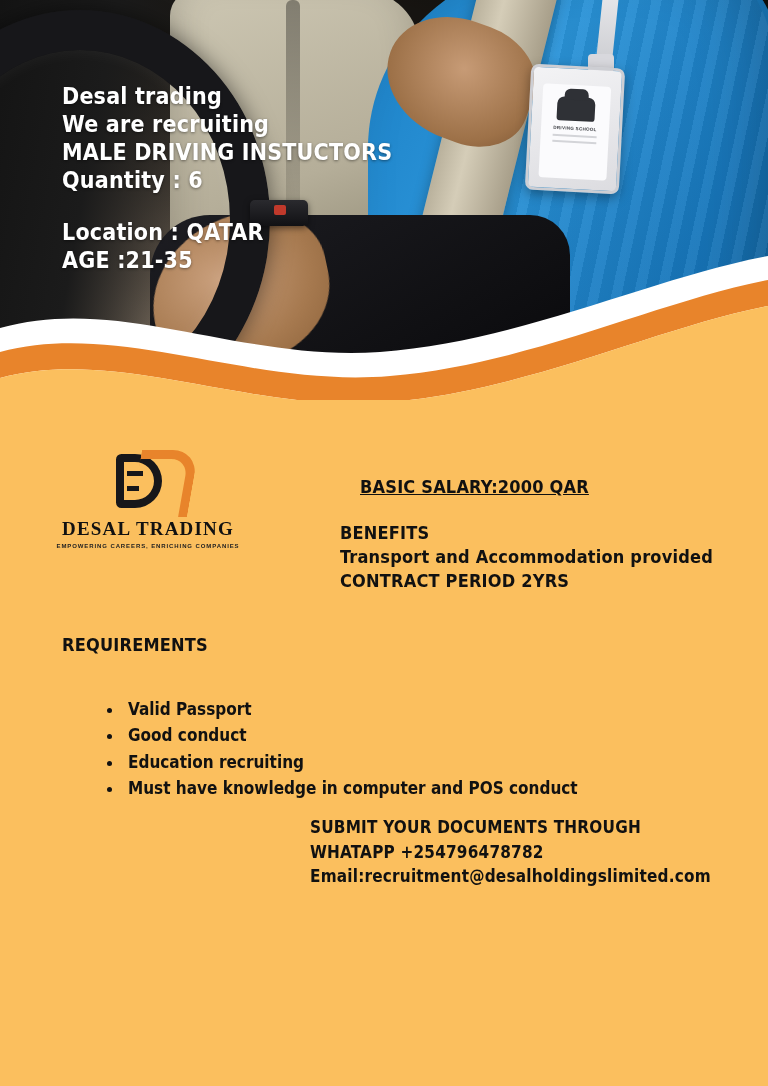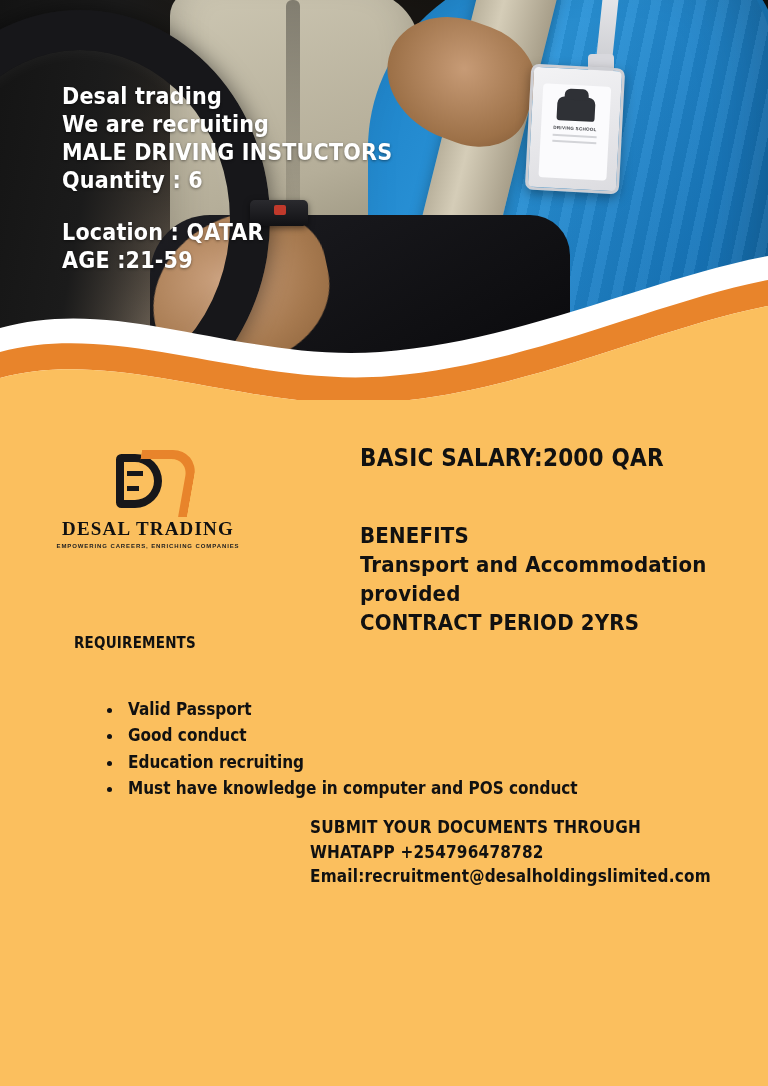--- a/index.html
+++ b/index.html
@@ -327,23 +327,23 @@
   }
 
   
   .blk {
     position: absolute;
     color: #111;
     font-family: "DejaVu Sans Condensed", "Liberation Sans", sans-serif;
     font-weight: bold;
     letter-spacing: 0.2px;
   }
-  .salary-blk { left: 360px; top: 444px; font-size: 24px; }
-  .benefits-blk { left: 360px; top: 521px; font-size: 22px; line-height: 1.32; }
-  .req-title { left: 62px; top: 634px; font-size: 15px; margin-left: 12px; }
+  .salary-blk { left: 360px; top: 476px; font-size: 18px; text-decoration: underline; }
+  .benefits-blk { left: 340px; top: 521px; font-size: 18px; line-height: 1.32; }
+  .req-title { left: 62px; top: 634px; font-size: 18px; }
 
   .req-list {
     position: absolute;
     left: 78px;
     top: 682px;
     margin: 14px;
     padding-left: 32px;
     font-family: "DejaVu Sans Condensed", "Liberation Sans", sans-serif;
     font-weight: bold;
     font-size: 17px;
@@ -399,21 +399,21 @@
     </svg>
   </div>
 
   <div class="hero-text">
     <span class="ln">Desal trading</span>
     <span class="ln">We are recruiting</span>
     <span class="ln">MALE DRIVING INSTUCTORS</span>
     <span class="ln">Quantity : 6</span>
     <span class="gap"></span>
     <span class="ln">Location : QATAR</span>
-    <span class="ln">AGE :21-59</span>
+    <span class="ln">AGE :21-35</span>
   </div>
 
   <div class="logo-wrap">
     <div class="logo-mark">
       <div class="logo-d"></div>
       <div class="logo-swoosh"></div>
     </div>
     <div class="logo-name">DESAL TRADING</div>
     <div class="logo-tag">EMPOWERING CAREERS, ENRICHING COMPANIES</div>
   </div>

